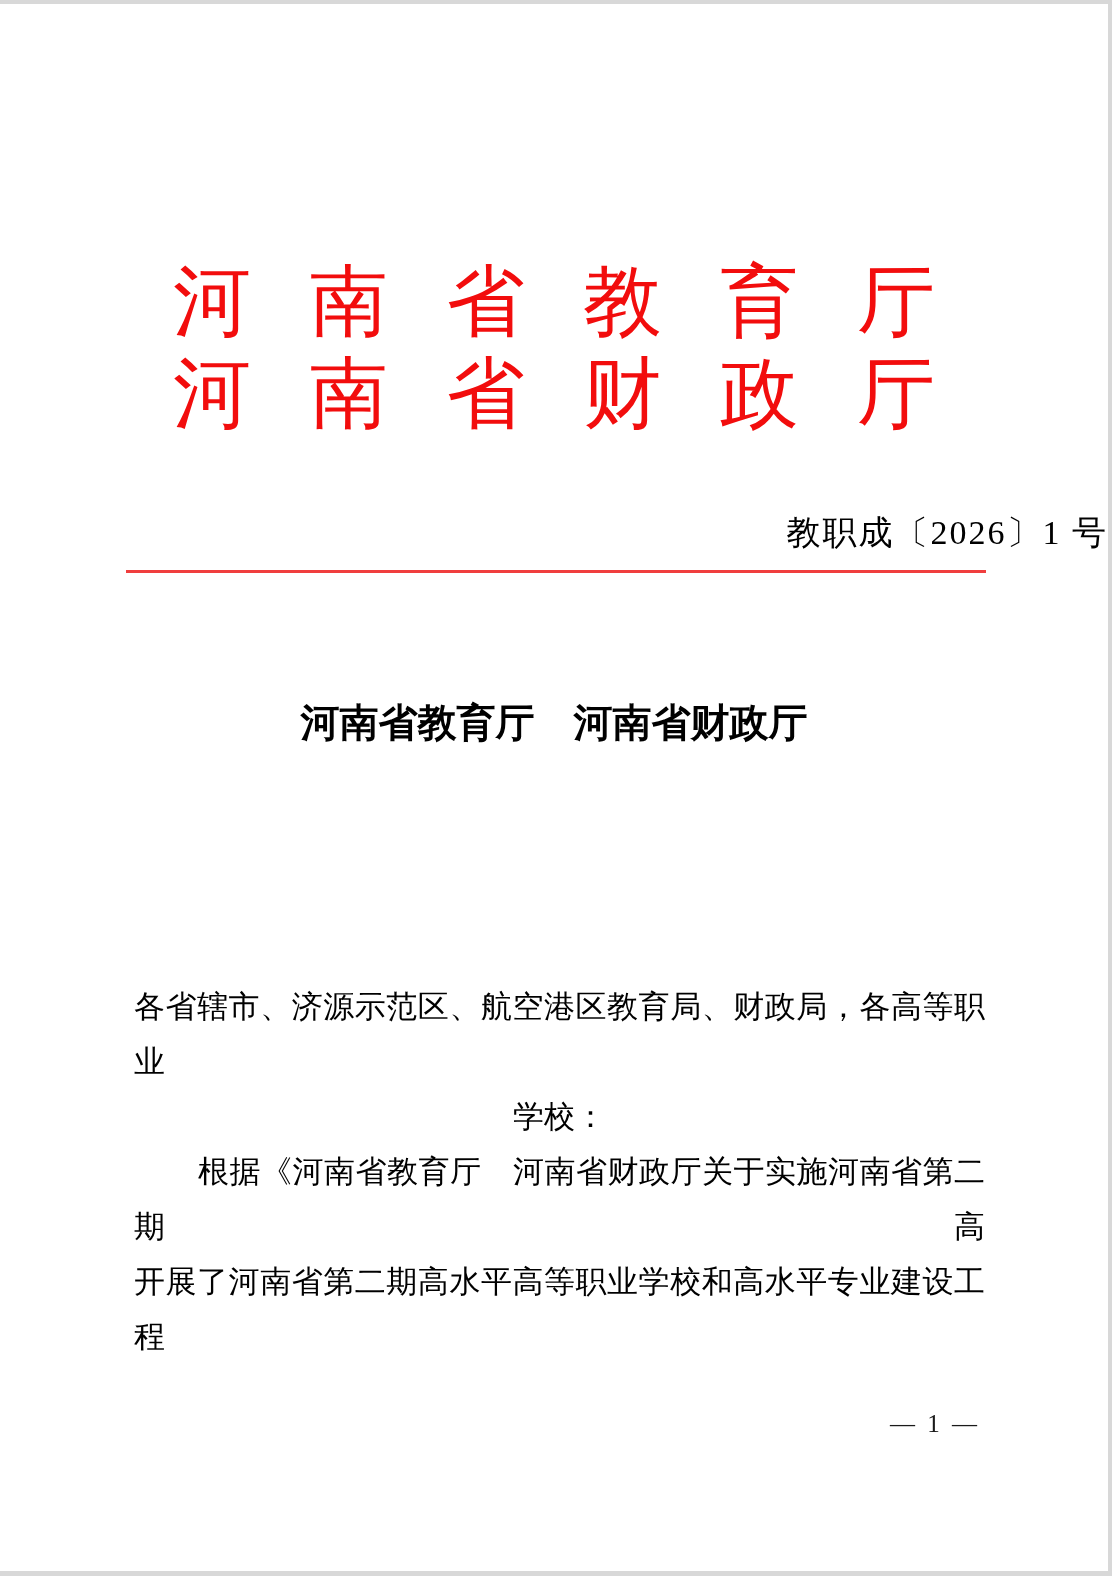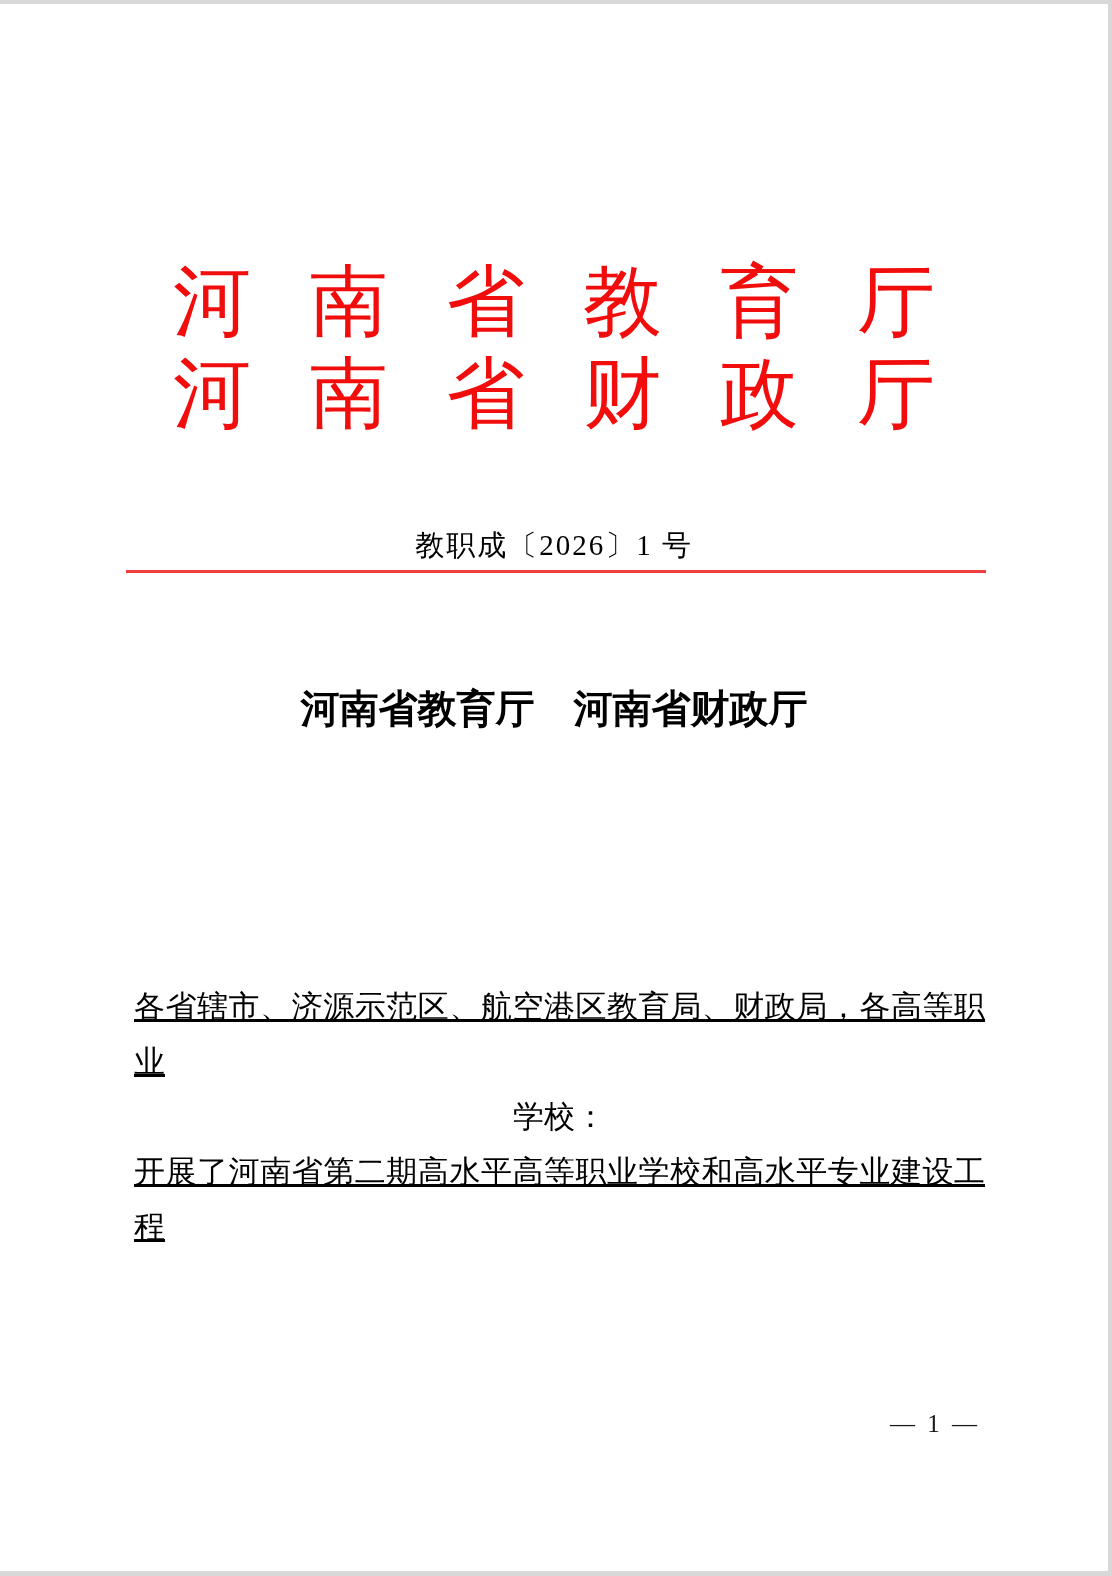--- a/index.html
+++ b/index.html
@@ -28,58 +28,58 @@
     line-height: 92px;
     display: flex;
     justify-content: space-between;
     font-size: 78px;
     color: #f20d0d;
     font-weight: 400;
     white-space: nowrap;
   }
   .doc-number {
     position: absolute;
-    top: 522px;
+    top: 506px;
     left: 0; right: 0;
-    text-align: center;
-    font-size: 29px;
+    text-align: right;
+    font-size: 34px;
     letter-spacing: 2px;
   }
   .red-divider {
     position: absolute;
     top: 566px;
     left: 126px;
     width: 860px;
     height: 3px;
     background: #f03e3e;
     border: none;
     margin: 0;
     padding: 0;
   }
   .title {
     position: absolute;
     top: 672px;
     left: 0; right: 0;
-    margin: 2px;
+    margin: 16px;
     text-align: center;
     font-size: 39px;
     font-weight: 700;
     line-height: 62px;
   }
   .title-line { display: block; }
   .body-text {
     position: absolute;
     top: 975px;
     left: 134px;
     width: 851px;
     font-size: 31px;
     line-height: 55px;
   }
   .body-line { text-align: center; }
-  .fill { text-align: justify; text-align-last: justify; text-decoration: underline; }
+  .fill { text-align: justify; text-align-last: justify; }
   .indent { text-indent: 64px; }
   .page-number {
     position: absolute;
     top: 1406px;
     right: 128px;
     font-size: 25px;
     letter-spacing: 3px;
     color: #1a1a1a;
   }
 </style>
@@ -111,19 +111,20 @@
 
   <div class="red-divider"></div>
 
   <h1 class="title">
     <span class="title-line">河南省教育厅　河南省财政厅</span>
   </h1>
 
   <div class="body-text">
     <div class="body-line fill">各省辖市、济源示范区、航空港区教育局、财政局，各高等职业</div>
     <div class="body-line">学校：</div>
+    <div class="body-line fill indent">根据《河南省教育厅　河南省财政厅关于实施河南省第二期高</div>
     <div class="body-line fill">开展了河南省第二期高水平高等职业学校和高水平专业建设工程</div>
 
   </div>
 
   <div class="page-number">— 1 —</div>
 
 </div>
 
 </body></html>

